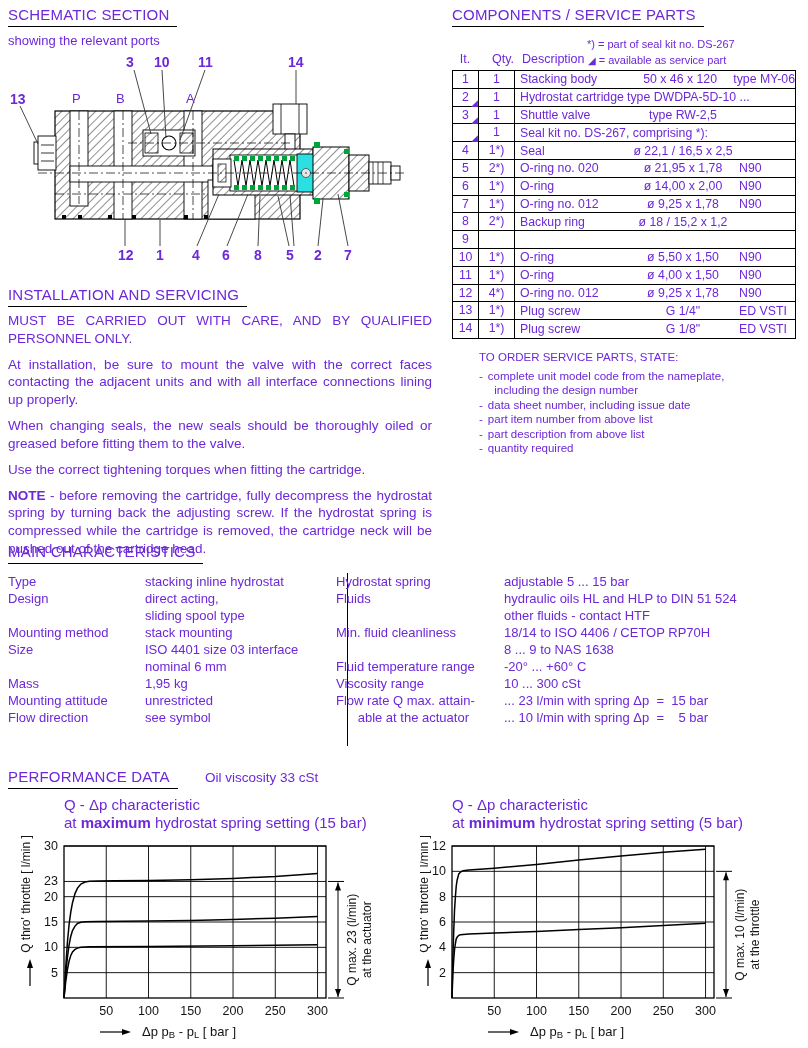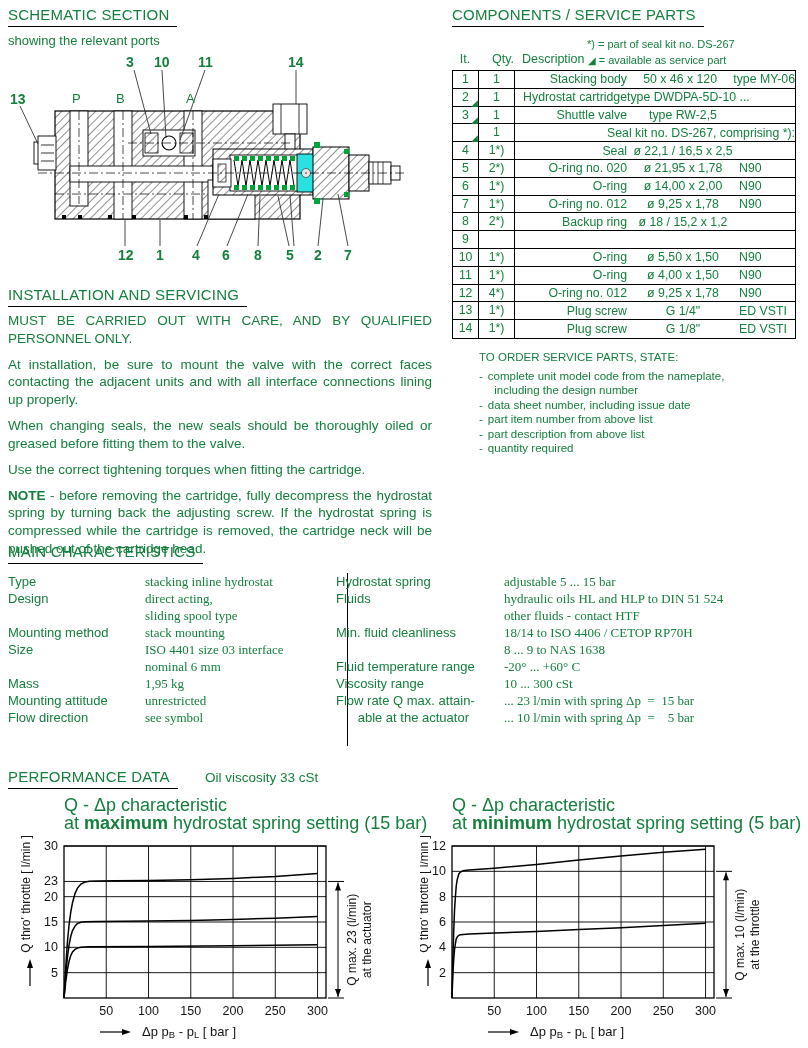--- a/index.html
+++ b/index.html
@@ -1,17 +1,17 @@
 <!DOCTYPE html>
 <html><head>
 <meta charset="utf-8">
 <style>
   html,body{margin:0;padding:0;background:#fff;}
   .page{position:relative;width:808px;height:1048px;background:#ffffff;overflow:hidden;
-        font-family:"Liberation Sans","DejaVu Sans",sans-serif;color:#15803d;}
+        font-family:"Liberation Sans","DejaVu Sans",sans-serif;color:#6d28d9;}
   *{box-sizing:border-box;}
 
   .sec-title{position:absolute;font-size:15px;letter-spacing:.2px;white-space:nowrap;
              border-bottom:1.4px solid #000;padding:0 8px 3px 0;}
   .subtitle{position:absolute;font-size:13px;}
 
   
   .schem{position:absolute;left:8px;top:54px;width:400px;height:224px;}
   .schem svg{position:absolute;left:0;top:0;}
   .callout{position:absolute;font-size:14px;font-weight:bold;line-height:15px;}
@@ -23,21 +23,21 @@
   .thead .h-it{flex:0 0 26px;text-align:center;}
   .thead .h-qty{flex:0 0 36px;text-align:right;}
   .thead .h-desc{padding-left:8px;}
   .legend2{position:absolute;left:136px;top:2px;font-size:11px;white-space:nowrap;}
   .legend2 .tri-glyph{font-size:10px;}
   .ctable{position:absolute;left:452px;top:70px;width:344px;border:1px solid #000;}
   .trow{display:flex;border-bottom:1px solid #000;height:17.8px;font-size:12.3px;align-items:center;}
   .trow:last-child{border-bottom:none;}
   .c-it{flex:0 0 26px;text-align:center;position:relative;border-right:1px solid #000;height:100%;line-height:16.5px;}
   .c-qty{flex:0 0 36px;text-align:center;border-right:1px solid #000;height:100%;line-height:16.5px;}
-  .c-name{flex:0 0 112px;padding-left:5px;white-space:nowrap;text-align:right;}
+  .c-name{flex:0 0 112px;padding-left:5px;white-space:nowrap;}
   .c-name.wide{flex:1;}
   .c-dim{flex:1;text-align:center;white-space:nowrap;}
   .c-note{flex:0 0 56px;white-space:nowrap;}
   .tri{position:absolute;right:0;bottom:-2px;font-size:9px;line-height:9px;}
 
   .order{position:absolute;left:479px;top:350px;width:300px;font-size:11.5px;line-height:14.5px;}
   .order-title{margin-bottom:4px;}
   .order ul{margin:0;padding:0;list-style:none;}
   .order li{display:flex;}
   .order .dash{margin-right:5px;}
@@ -47,29 +47,29 @@
   .inst-paras{position:absolute;left:8px;top:312px;width:424px;}
   .inst-paras p{margin:0 0 8.5px 0;font-size:13.5px;line-height:17.6px;text-align:justify;}
 
   
   .mc-col{position:absolute;top:573px;font-size:13px;line-height:17px;}
   .mc-left{left:8px;width:335px;}
   .mc-right{left:336px;width:448px;}
   .kv{display:flex;}
   .kv-label{flex:0 0 137px;white-space:pre-wrap;}
   .mc-right .kv-label{flex:0 0 168px;}
-  .kv-value{flex:1;white-space:pre-wrap;font-family:Liberation Serif, serif;}
+  .kv-value{flex:1;white-space:pre-wrap;}
   .mc-divider{position:absolute;left:347px;top:573px;width:1px;height:173px;background:#000;}
 
   
   .perf-sub{position:absolute;left:205px;top:770px;font-size:13.5px;}
   .chart{position:absolute;top:796px;}
   #chart-left{left:8px;width:396px;}
   #chart-right{left:420px;width:380px;}
-  .chart-title{font-size:18px;line-height:18px;height:38px;white-space:pre;}
+  .chart-title{font-size:15px;line-height:18px;height:38px;white-space:pre;}
   .chart svg{display:block;}
   svg text{font-family:"Liberation Sans","DejaVu Sans",sans-serif;fill:#141414;}
 </style>
 </head>
 <body>
 
 <div class="page">
 
   <div class="sec-title" style="left:8px;top:6px;">SCHEMATIC SECTION</div>
   <div class="subtitle" style="left:8px;top:33px;">showing the relevant ports</div>

